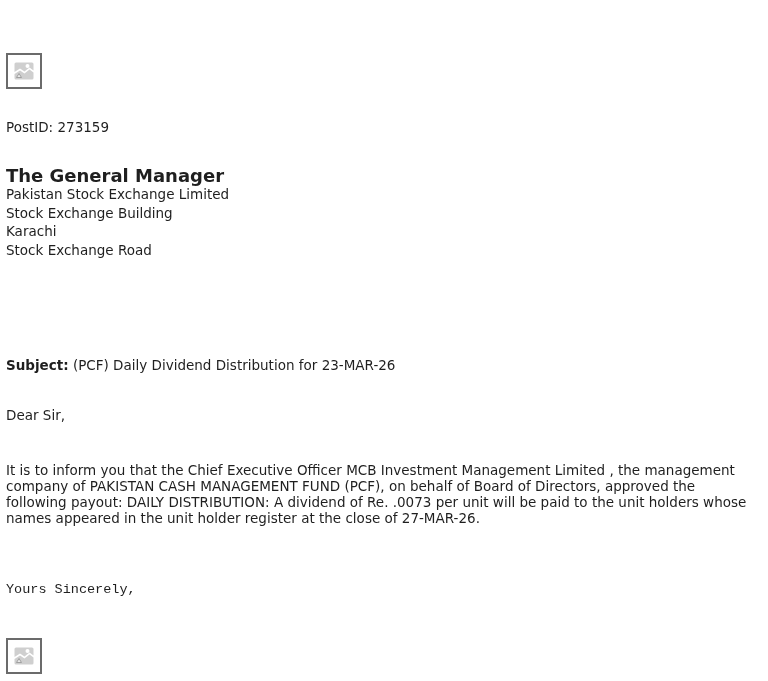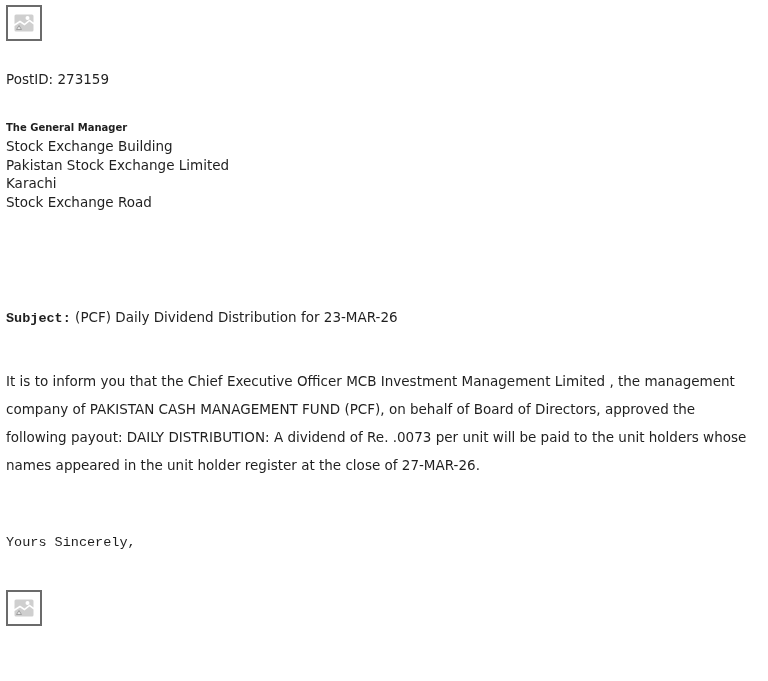--- a/index.html
+++ b/index.html
@@ -10,57 +10,57 @@
     width: 768px;
     height: 681px;
     background: #ffffff;
     color: #1f1f1f;
     font-family: "DejaVu Sans", sans-serif;
     font-size: 13.5px;
     overflow: hidden;
   }
   .letter {
     padding: 5px 10px 0 6px;
+    margin-top: 48px;
   }
   .img-placeholder {
     width: 26px;
     height: 26px;
     padding: 3px;
     border: 2px solid #6b6b6b;
     background: #ffffff;
     display: inline-block;
     line-height: 0;
   }
   .meta {
     margin-top: 29px;
     line-height: 18.5px;
   }
   .recipient {
     margin-top: 30px;
     line-height: 18.5px;
   }
   .recipient-title {
     font-weight: bold;
-    font-size: 10px;
+    font-size: 18px;
   }
   .subject {
     margin: 97px 0 0 0;
     line-height: 18.5px;
   }
   .subject .label {
     font-weight: bold;
-    font-family: Liberation Mono, monospace;
   }
   .salutation {
     margin: 31px 0 0 0;
     line-height: 18.5px;
   }
   .body-par {
     margin: 38px 0 0 0;
-    line-height: 28px;
+    line-height: 16px;
     max-width: 752px;
   }
   .closing {
     margin: 55px 0 0 0;
     line-height: 18.5px;
     font-family: Liberation Mono, monospace;
   }
   .signature-slot {
     margin-top: 38px;
   }
@@ -78,31 +78,32 @@
       <path d="M5.5 19.5 L8 15.5 L10.5 19.5 Z" fill="#e9e9e9" stroke="#9a9a9a" stroke-width="0.9"></path>
     </svg>
   </div>
 
   <div class="meta">
     <div>PostID: 273159</div>
   </div>
 
   <div class="recipient">
     <div class="recipient-title">The General Manager</div>
+    <div>Pakistan Stock Exchange Limited</div>
     <div>Stock Exchange Building</div>
-    <div>Pakistan Stock Exchange Limited</div>
     <div>Karachi</div>
     <div>Stock Exchange Road</div>
   </div>
 
   <p class="subject">
     <span class="label">Subject:</span>
     <span>(PCF) Daily Dividend Distribution for 23-MAR-26</span>
   </p>
 
+  <p class="salutation">Dear Sir,</p>
 
   <p class="body-par">It is to inform you that the Chief Executive Officer MCB Investment Management Limited , the management company of PAKISTAN CASH MANAGEMENT FUND (PCF), on behalf of Board of Directors, approved the following payout: DAILY DISTRIBUTION: A dividend of Re. .0073 per unit will be paid to the unit holders whose names appeared in the unit holder register at the close of 27-MAR-26.</p>
 
   <p class="closing">Yours Sincerely,</p>
 
   <div class="img-placeholder signature-slot">
     <svg width="26" height="26" viewBox="0 0 26 26" xmlns="http://www.w3.org/2000/svg">
       <path d="M3.5 6 Q3.5 4.5 5 4.5 L21 4.5 Q22.5 4.5 22.5 6 L22.5 12.5 L18.5 9.5 L13.5 13.5 L9 10.5 L3.5 14 Z" fill="#cfcfcf"></path>
       <circle cx="16.5" cy="8" r="2" fill="#ffffff"></circle>
       <path d="M3.5 16 L9 12.5 L13.5 15.5 L18.5 11.5 L22.5 14.5 L22.5 20 Q22.5 21.5 21 21.5 L5 21.5 Q3.5 21.5 3.5 20 Z" fill="#cfcfcf"></path>

